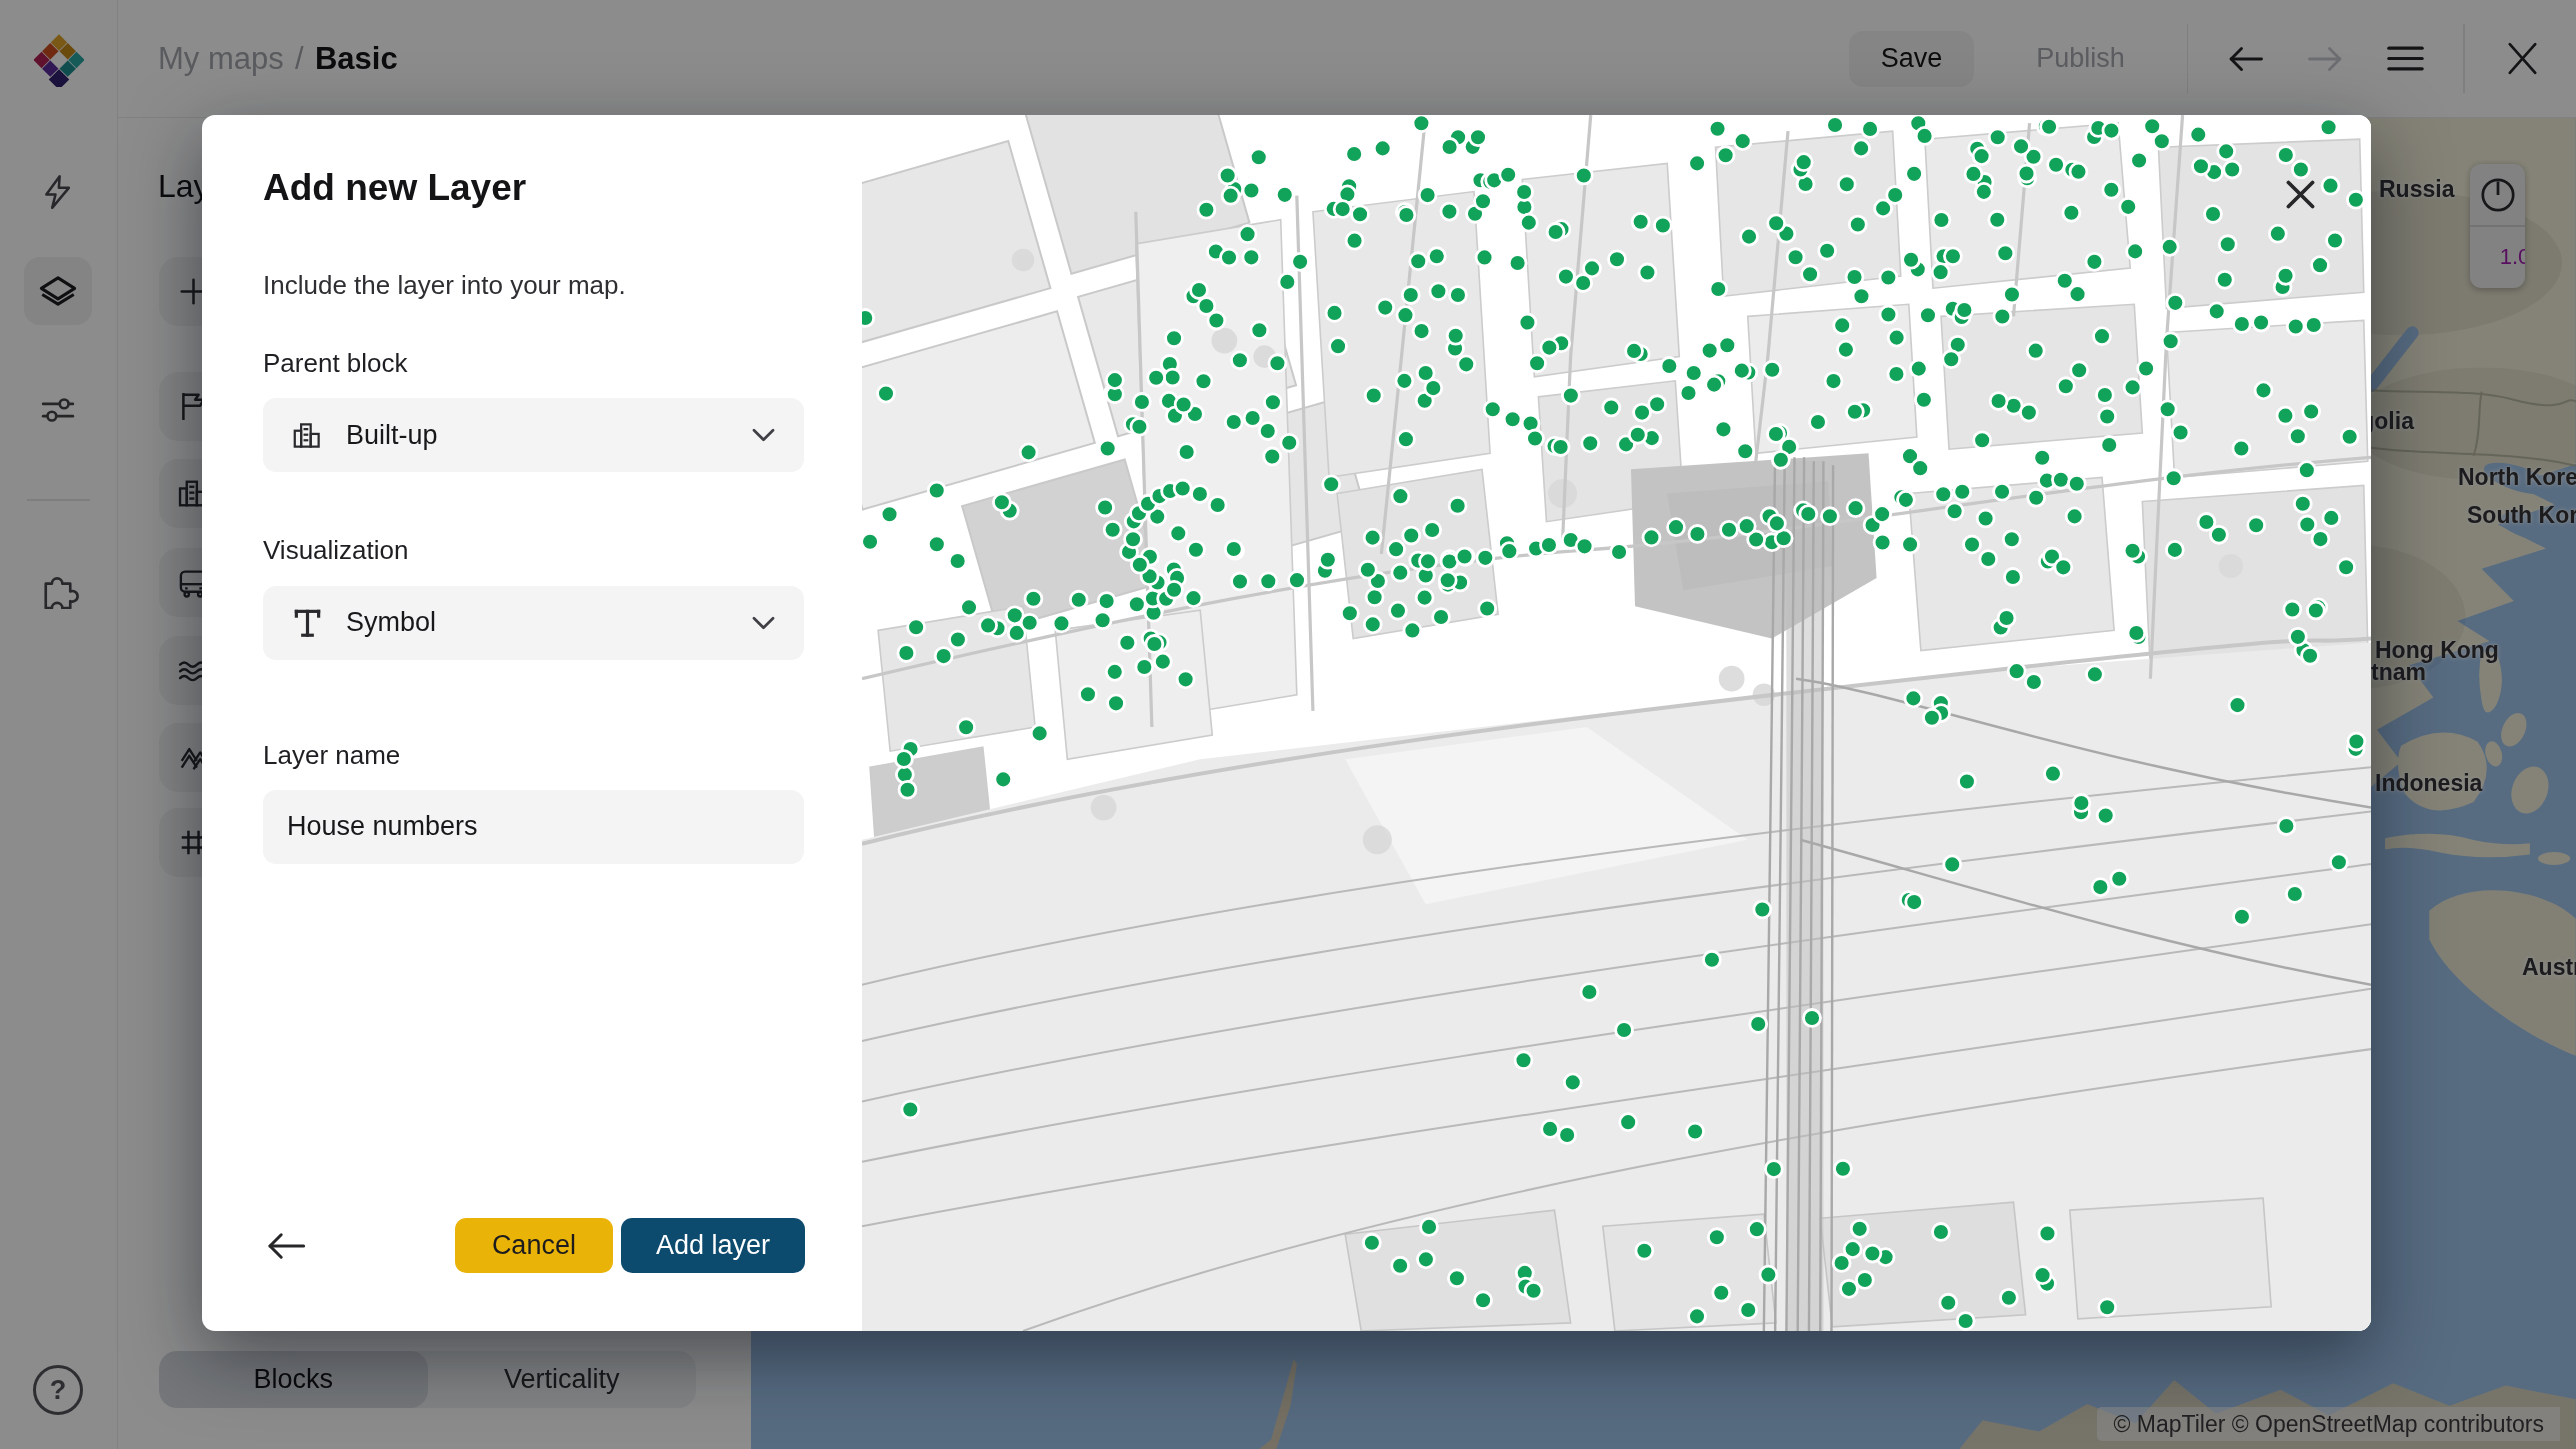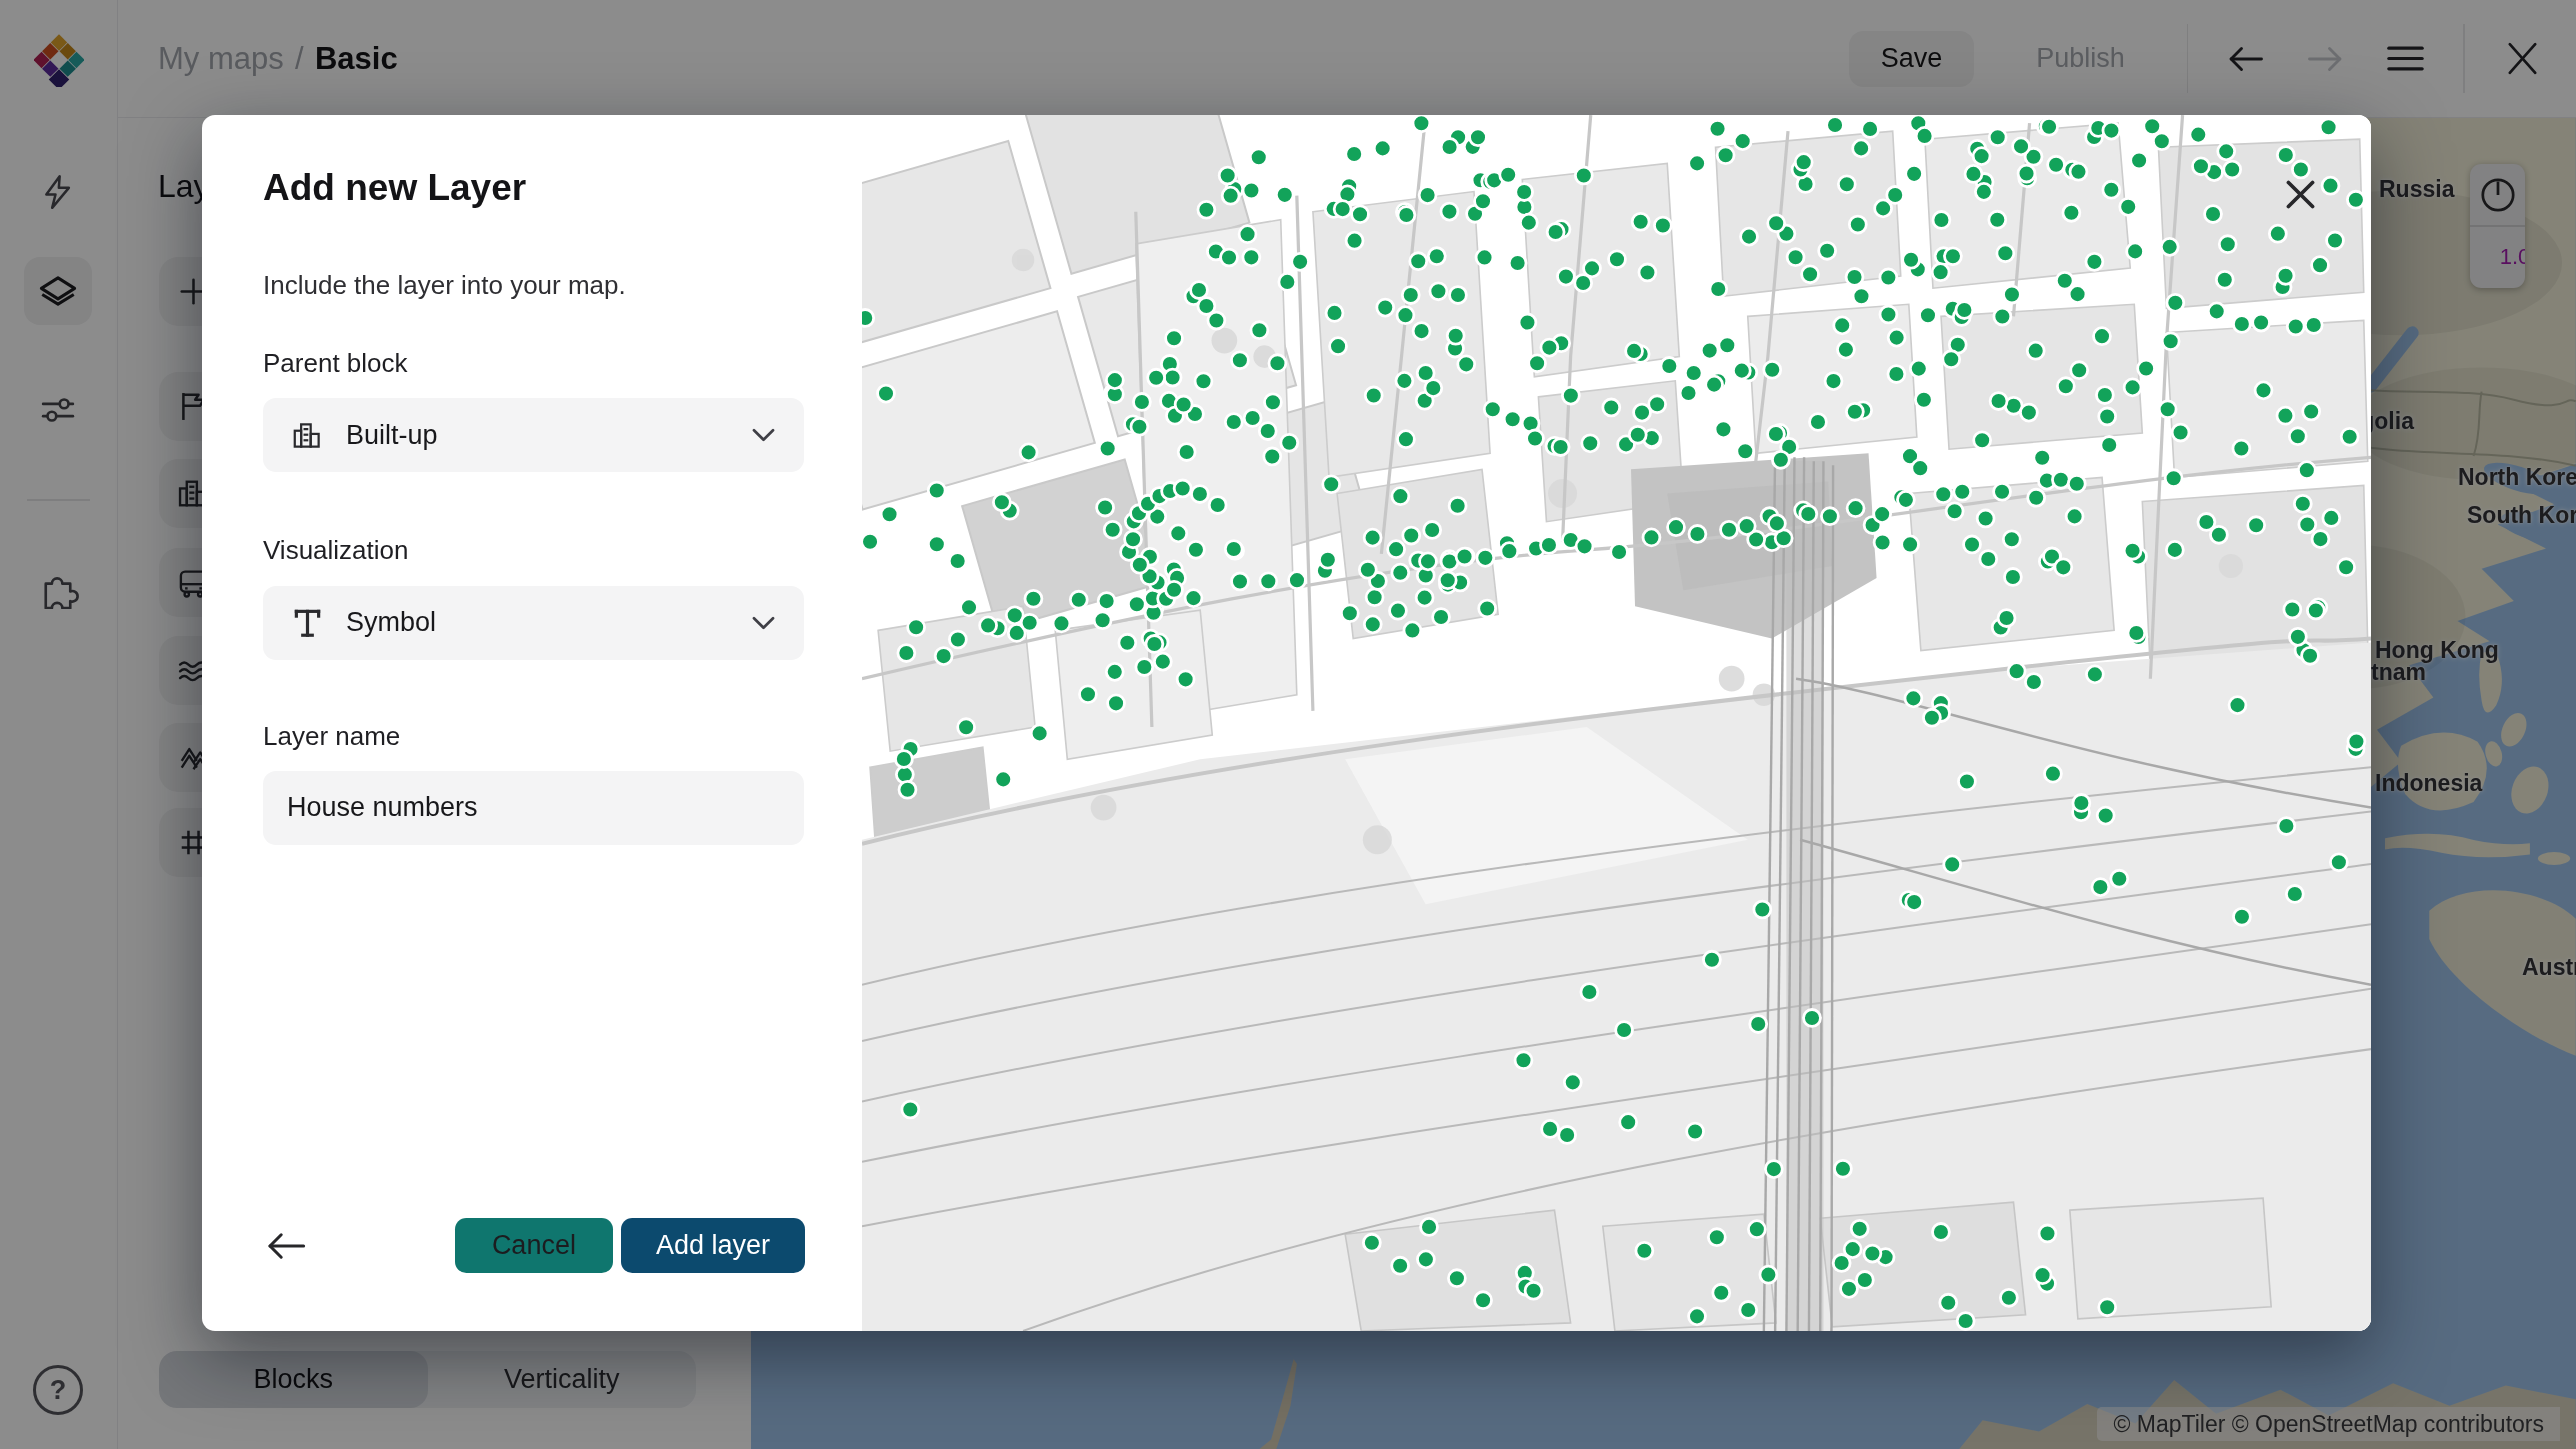--- a/index.html
+++ b/index.html
@@ -53,35 +53,35 @@
   
   .dim{position:absolute;inset:0;background:rgba(0,0,0,0.45);z-index:2;pointer-events:none;}
   
   .modal{position:absolute;left:202px;top:115px;width:2169px;height:1216px;background:#fff;
          border-radius:13px;box-shadow:0 24px 72px rgba(10,15,25,.5);display:flex;
          overflow:hidden;z-index:3;}
   .form{position:relative;width:660px;flex:none;padding:52px 58px 0 61px;box-sizing:border-box;}
   .modal-title{font-size:37px;font-weight:600;color:#141417;margin:0;}
   .modal-desc{margin-top:61px;font-size:26px;color:#2f2f33;}
   .field-label{font-size:26px;color:#1f1f23;}
-  .fl-1{margin-top:47px;} .fl-2{margin-top:63px;} .fl-3{margin-top:61px;}
+  .fl-1{margin-top:47px;} .fl-2{margin-top:63px;} .fl-3{margin-top:80px;}
   .dropdown{margin-top:19.3px;height:74px;background:#f4f4f5;border-radius:13px;border:none;
             width:100%;display:flex;align-items:center;padding:0 27px;box-sizing:border-box;
             font-family:inherit;}
   .dd-text{font-size:27px;color:#18181b;margin-left:21px;}
   .dd-chev{margin-left:auto;}
   .text-input{margin-top:19.3px;height:74px;width:100%;background:#f4f4f5;border:none;
               border-radius:13px;font-size:27px;color:#18181b;padding:0 24px;
               box-sizing:border-box;font-family:inherit;}
   .form-footer{position:absolute;left:61px;right:57px;bottom:58px;height:55px;
                display:flex;align-items:center;}
   .back-btn{width:45px;height:45px;border:none;background:transparent;padding:0;
             display:flex;align-items:center;justify-content:center;}
   .btn-cancel{margin-left:auto;height:55px;padding:0 37px;border:none;border-radius:11.3px;
-              background:#0f766e;font-size:27px;color:#1c1c1f;font-family:inherit;}
+              background:#eab308;font-size:27px;color:#1c1c1f;font-family:inherit;}
   .btn-submit{margin-left:8px;height:55px;padding:0 35px;border:none;border-radius:11.3px;
               color:#fff;font-size:27px;font-family:inherit;}
   .preview{position:relative;flex:1;background:#fff;}
   .preview svg{display:block;}
   .preview-close{position:absolute;right:47px;top:55px;width:48px;height:48px;border:none;
                  background:transparent;padding:0;display:flex;align-items:center;justify-content:center;}
 </style>
 </head>
 <body>
 

